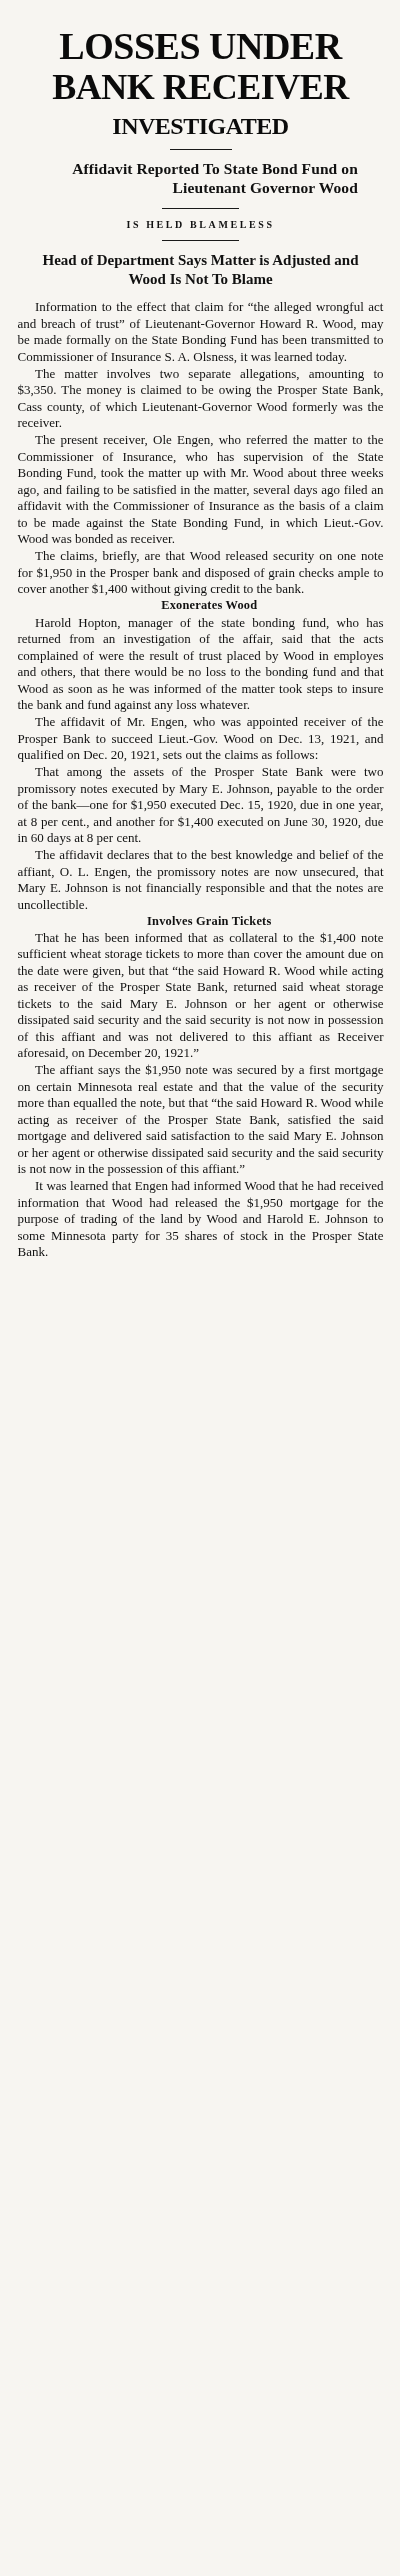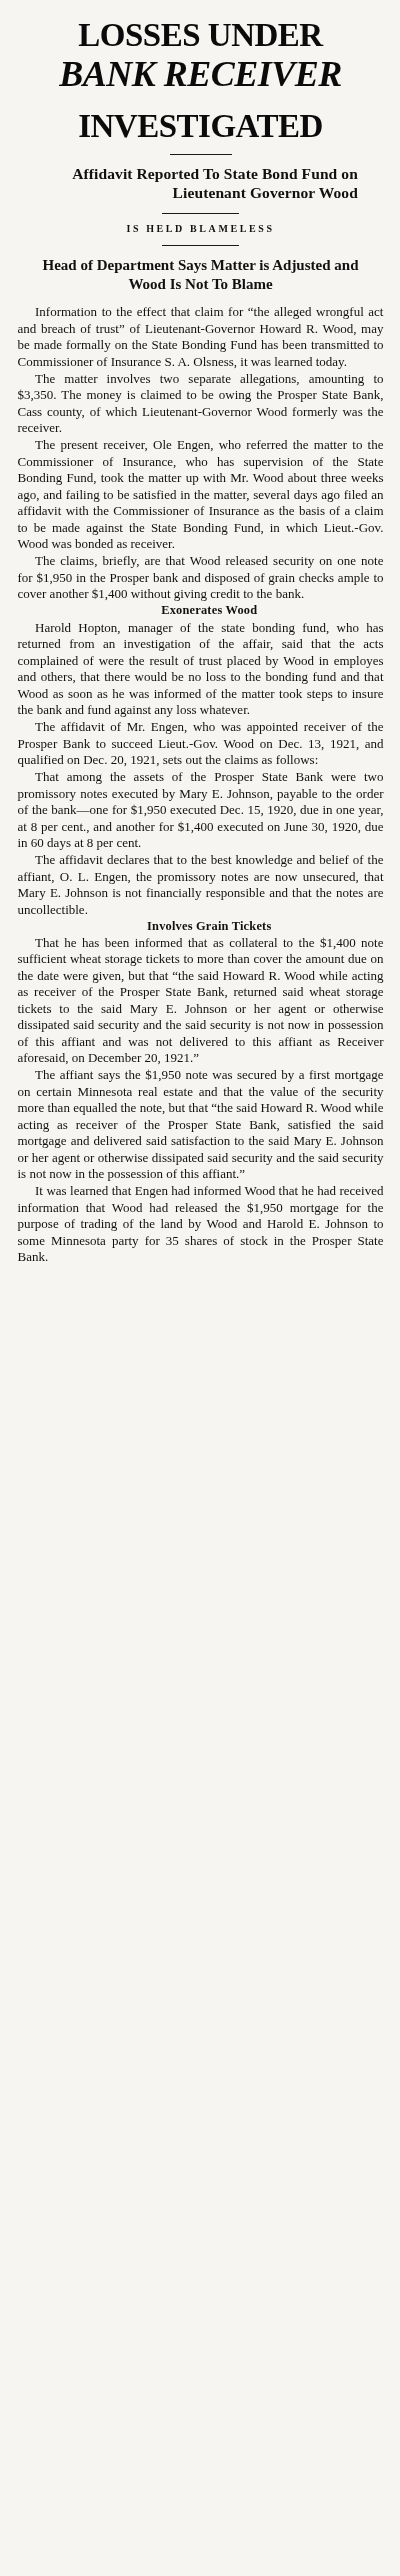--- a/index.html
+++ b/index.html
@@ -29,23 +29,23 @@
   .hl1, .hl2, .hl3 {
     font-family: "Liberation Serif", serif;
     font-weight: bold;
     text-align: center;
     letter-spacing: -0.5px;
     line-height: 0.95;
     margin: 0;
     color: #0b0b0b;
     text-transform: uppercase;
   }
-  .hl1 { font-size: 33px; margin-top: 6px; }
-  .hl2 { font-size: 36px; margin-top: 5.2px; font-style: italic; }
-  .hl3 { font-size: 33px; margin-top: 20px; }
+  .hl1 { font-size: 38px; margin-top: 14px; }
+  .hl2 { font-size: 36px; margin-top: 5.2px; }
+  .hl3 { font-size: 24px; margin-top: 11px; }
 
   .rule {
     border: none;
     border-top: 1px solid #1a1a1a;
     width: 62px;
     margin: 11.3px auto 10.3px auto;
   }
   .rule-wide {
     border: none;
     border-top: 1px solid #1a1a1a;

